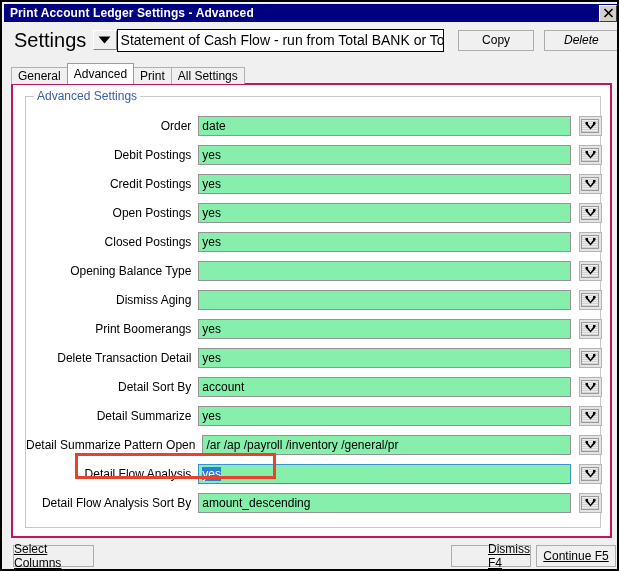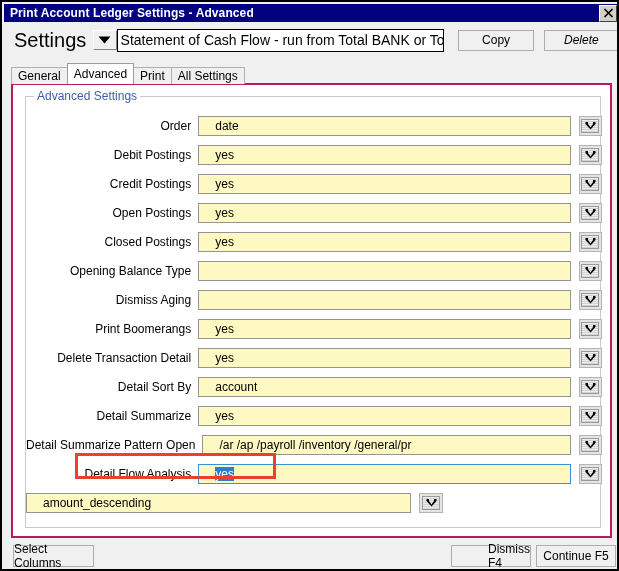--- a/index.html
+++ b/index.html
@@ -205,25 +205,25 @@
     line-height: 20px;
     padding-right: 7px;
     box-sizing: border-box;
     color: #000000;
     white-space: nowrap;
   }
   .row-input {
     width: 385px;
     height: 20px;
     box-sizing: border-box;
-    background: #fef9c3;
+    background: #86efac;
     border: 1px solid #949494;
     font-size: 12px;
     line-height: 18px;
-    padding-left: 16px;
+    padding-left: 3px;
     white-space: nowrap;
     overflow: hidden;
     cursor: text;
     color: #000;
   }
   .row-input.focused {
     border: 1px solid #3b8fd4;
   }
   .row-input .sel {
     background: #2a7fd4;
@@ -277,20 +277,21 @@
     background: #f0f0f0;
     border: 1px solid #adadad;
     box-sizing: border-box;
     font-family: "Liberation Sans", sans-serif;
     font-size: 12px;
     color: #000;
     cursor: pointer;
     display: flex;
     align-items: center;
     justify-content: center;
+    text-decoration: underline;
   }
   .ftr-btn.select-columns { left: 9px; top: 5px; width: 81px; }
   .ftr-btn.dismiss { left: 447px; top: 5px; width: 80px; padding-left: 36px; }
   .ftr-btn.continue { left: 532px; top: 5px; width: 80px; }
 </style>
 </head>
 <body>
 
 <div id="app">
 
@@ -463,20 +464,21 @@
             <div class="row-input focused"><span class="sel">yes</span></div>
             <div class="row-dd">
               <div class="dd-inner">
                 <svg width="11" height="9" viewBox="0 0 11 9">
                   <path d="M0.5 1 L3 1 L3 3 L5.5 6.5 L8 3 L8 1 L10.5 1 L10.5 3 L5.5 8.5 L0.5 3 Z" fill="#000000"></path>
                 </svg>
               </div>
             </div>
           </div>
           <div class="row">
+            <div class="row-label">Detail Flow Analysis Sort By</div>
             <div class="row-input">amount_descending</div>
             <div class="row-dd">
               <div class="dd-inner">
                 <svg width="11" height="9" viewBox="0 0 11 9">
                   <path d="M0.5 1 L3 1 L3 3 L5.5 6.5 L8 3 L8 1 L10.5 1 L10.5 3 L5.5 8.5 L0.5 3 Z" fill="#000000"></path>
                 </svg>
               </div>
             </div>
           </div>
         </div>

